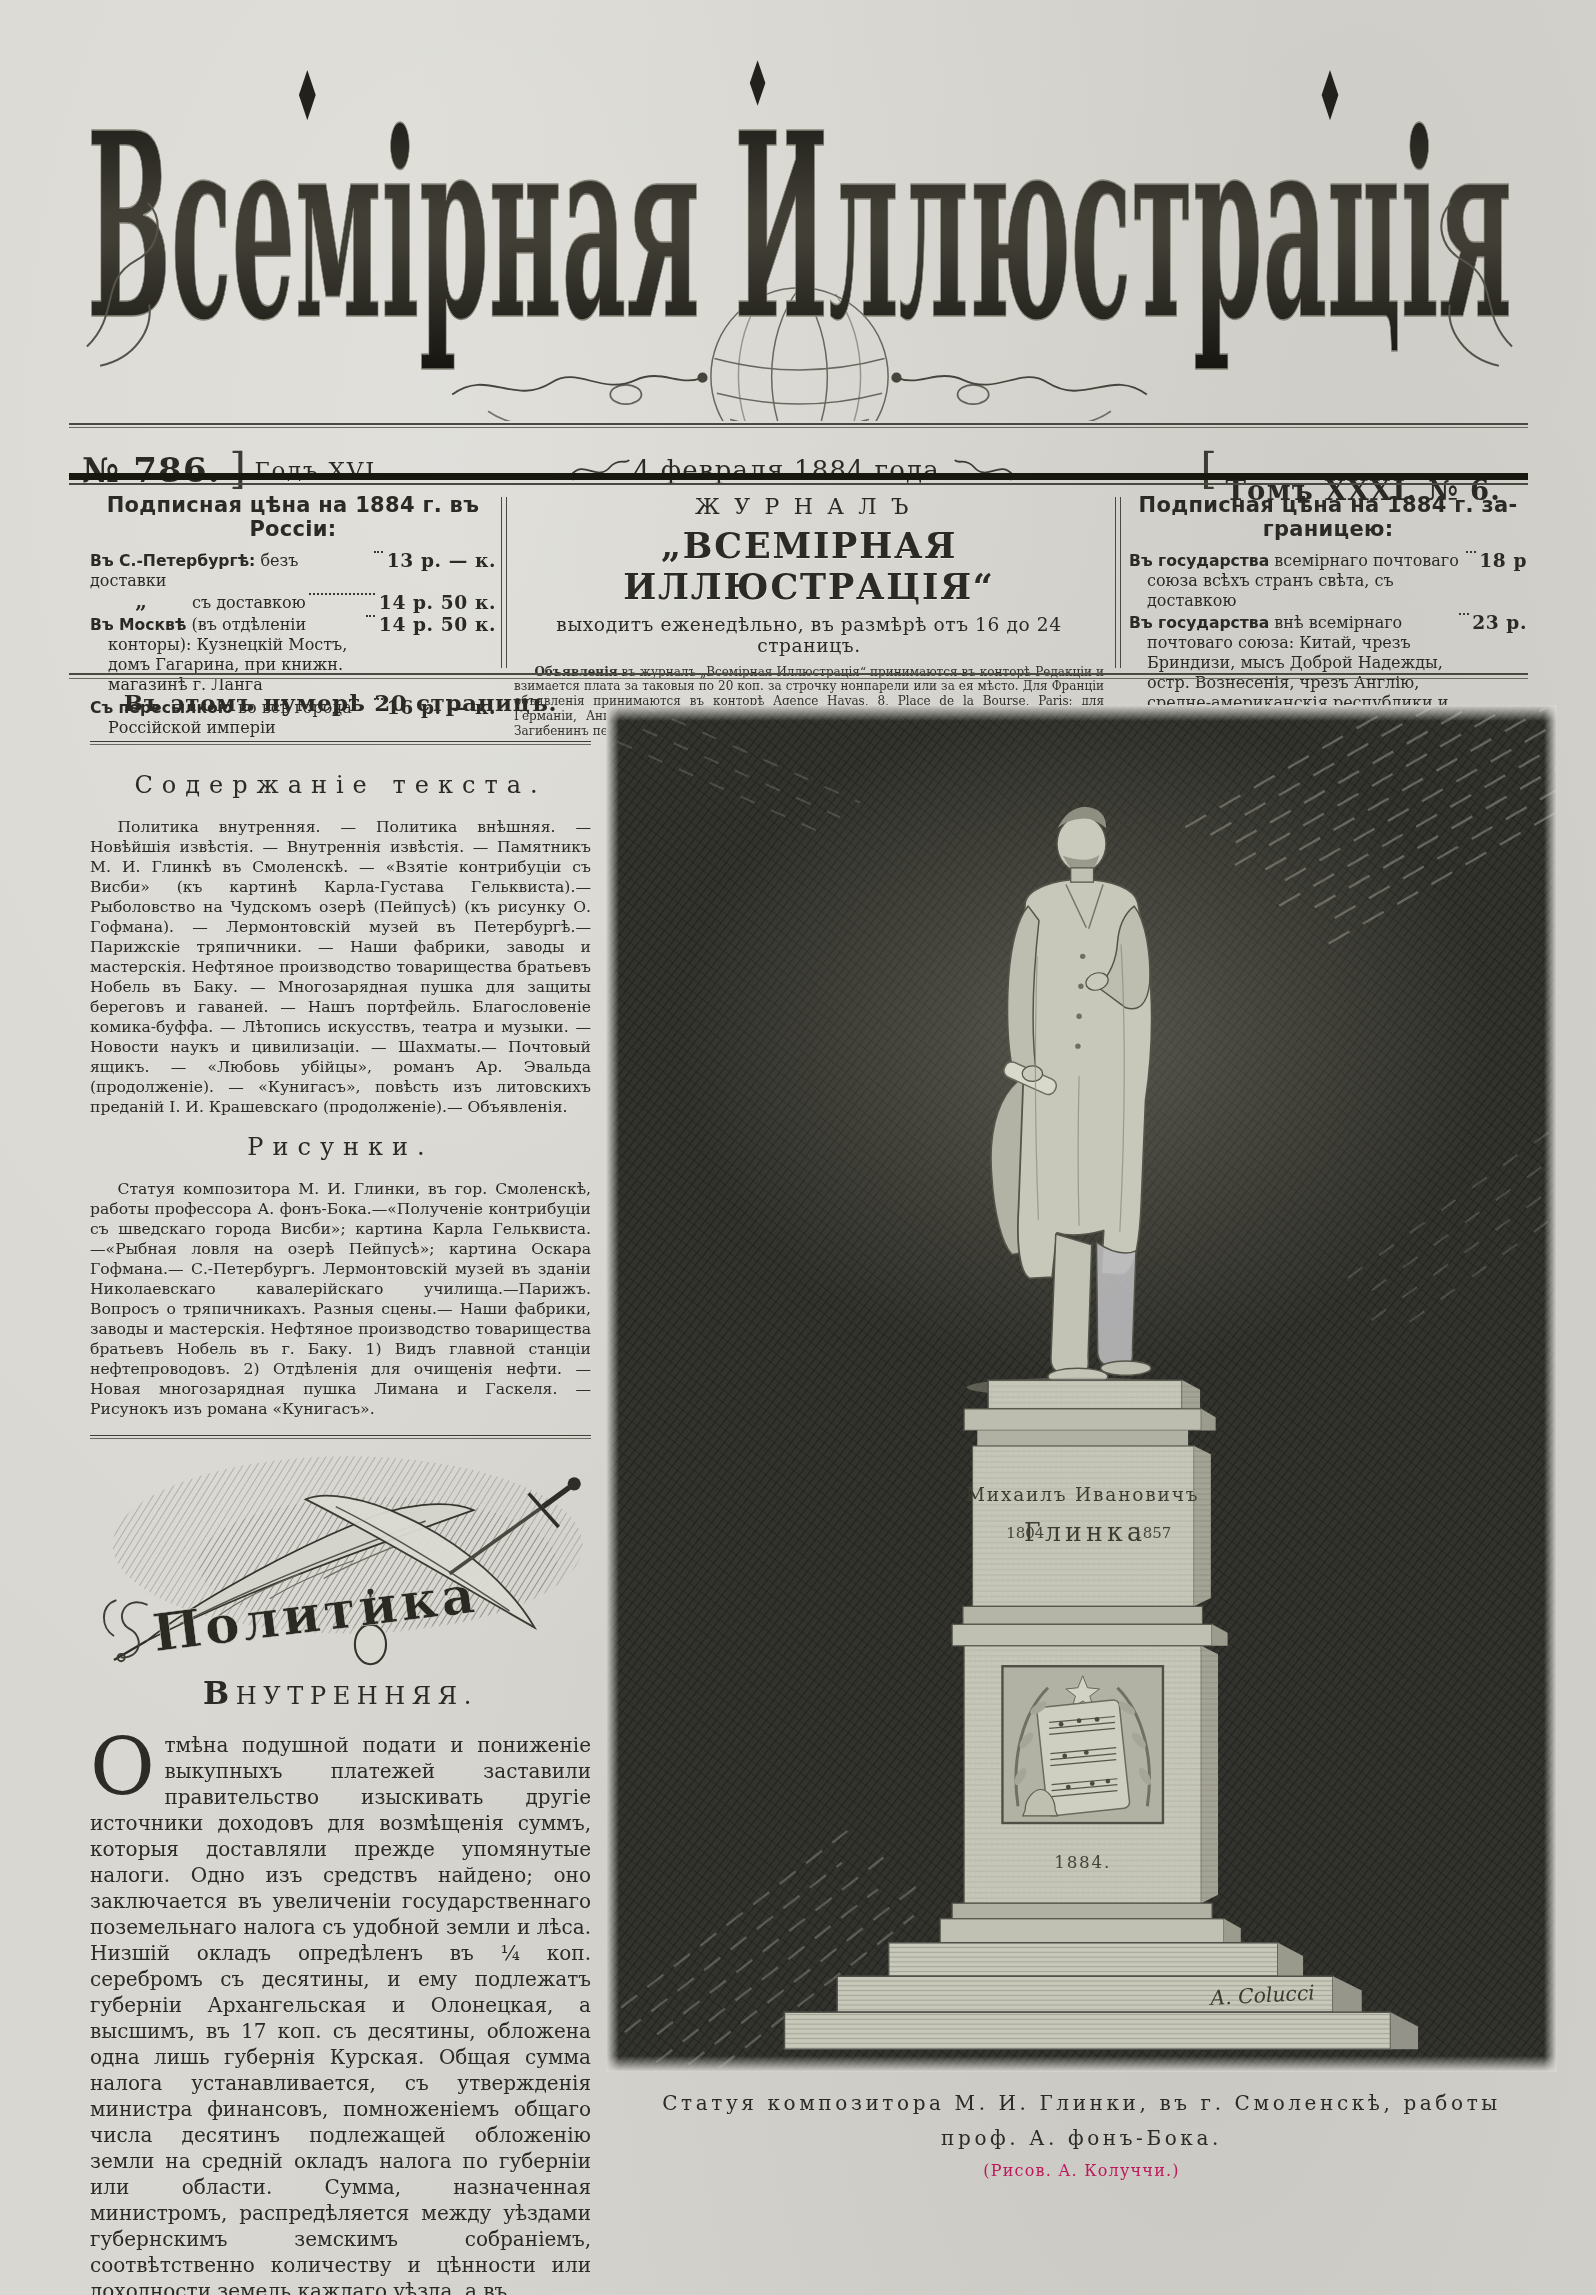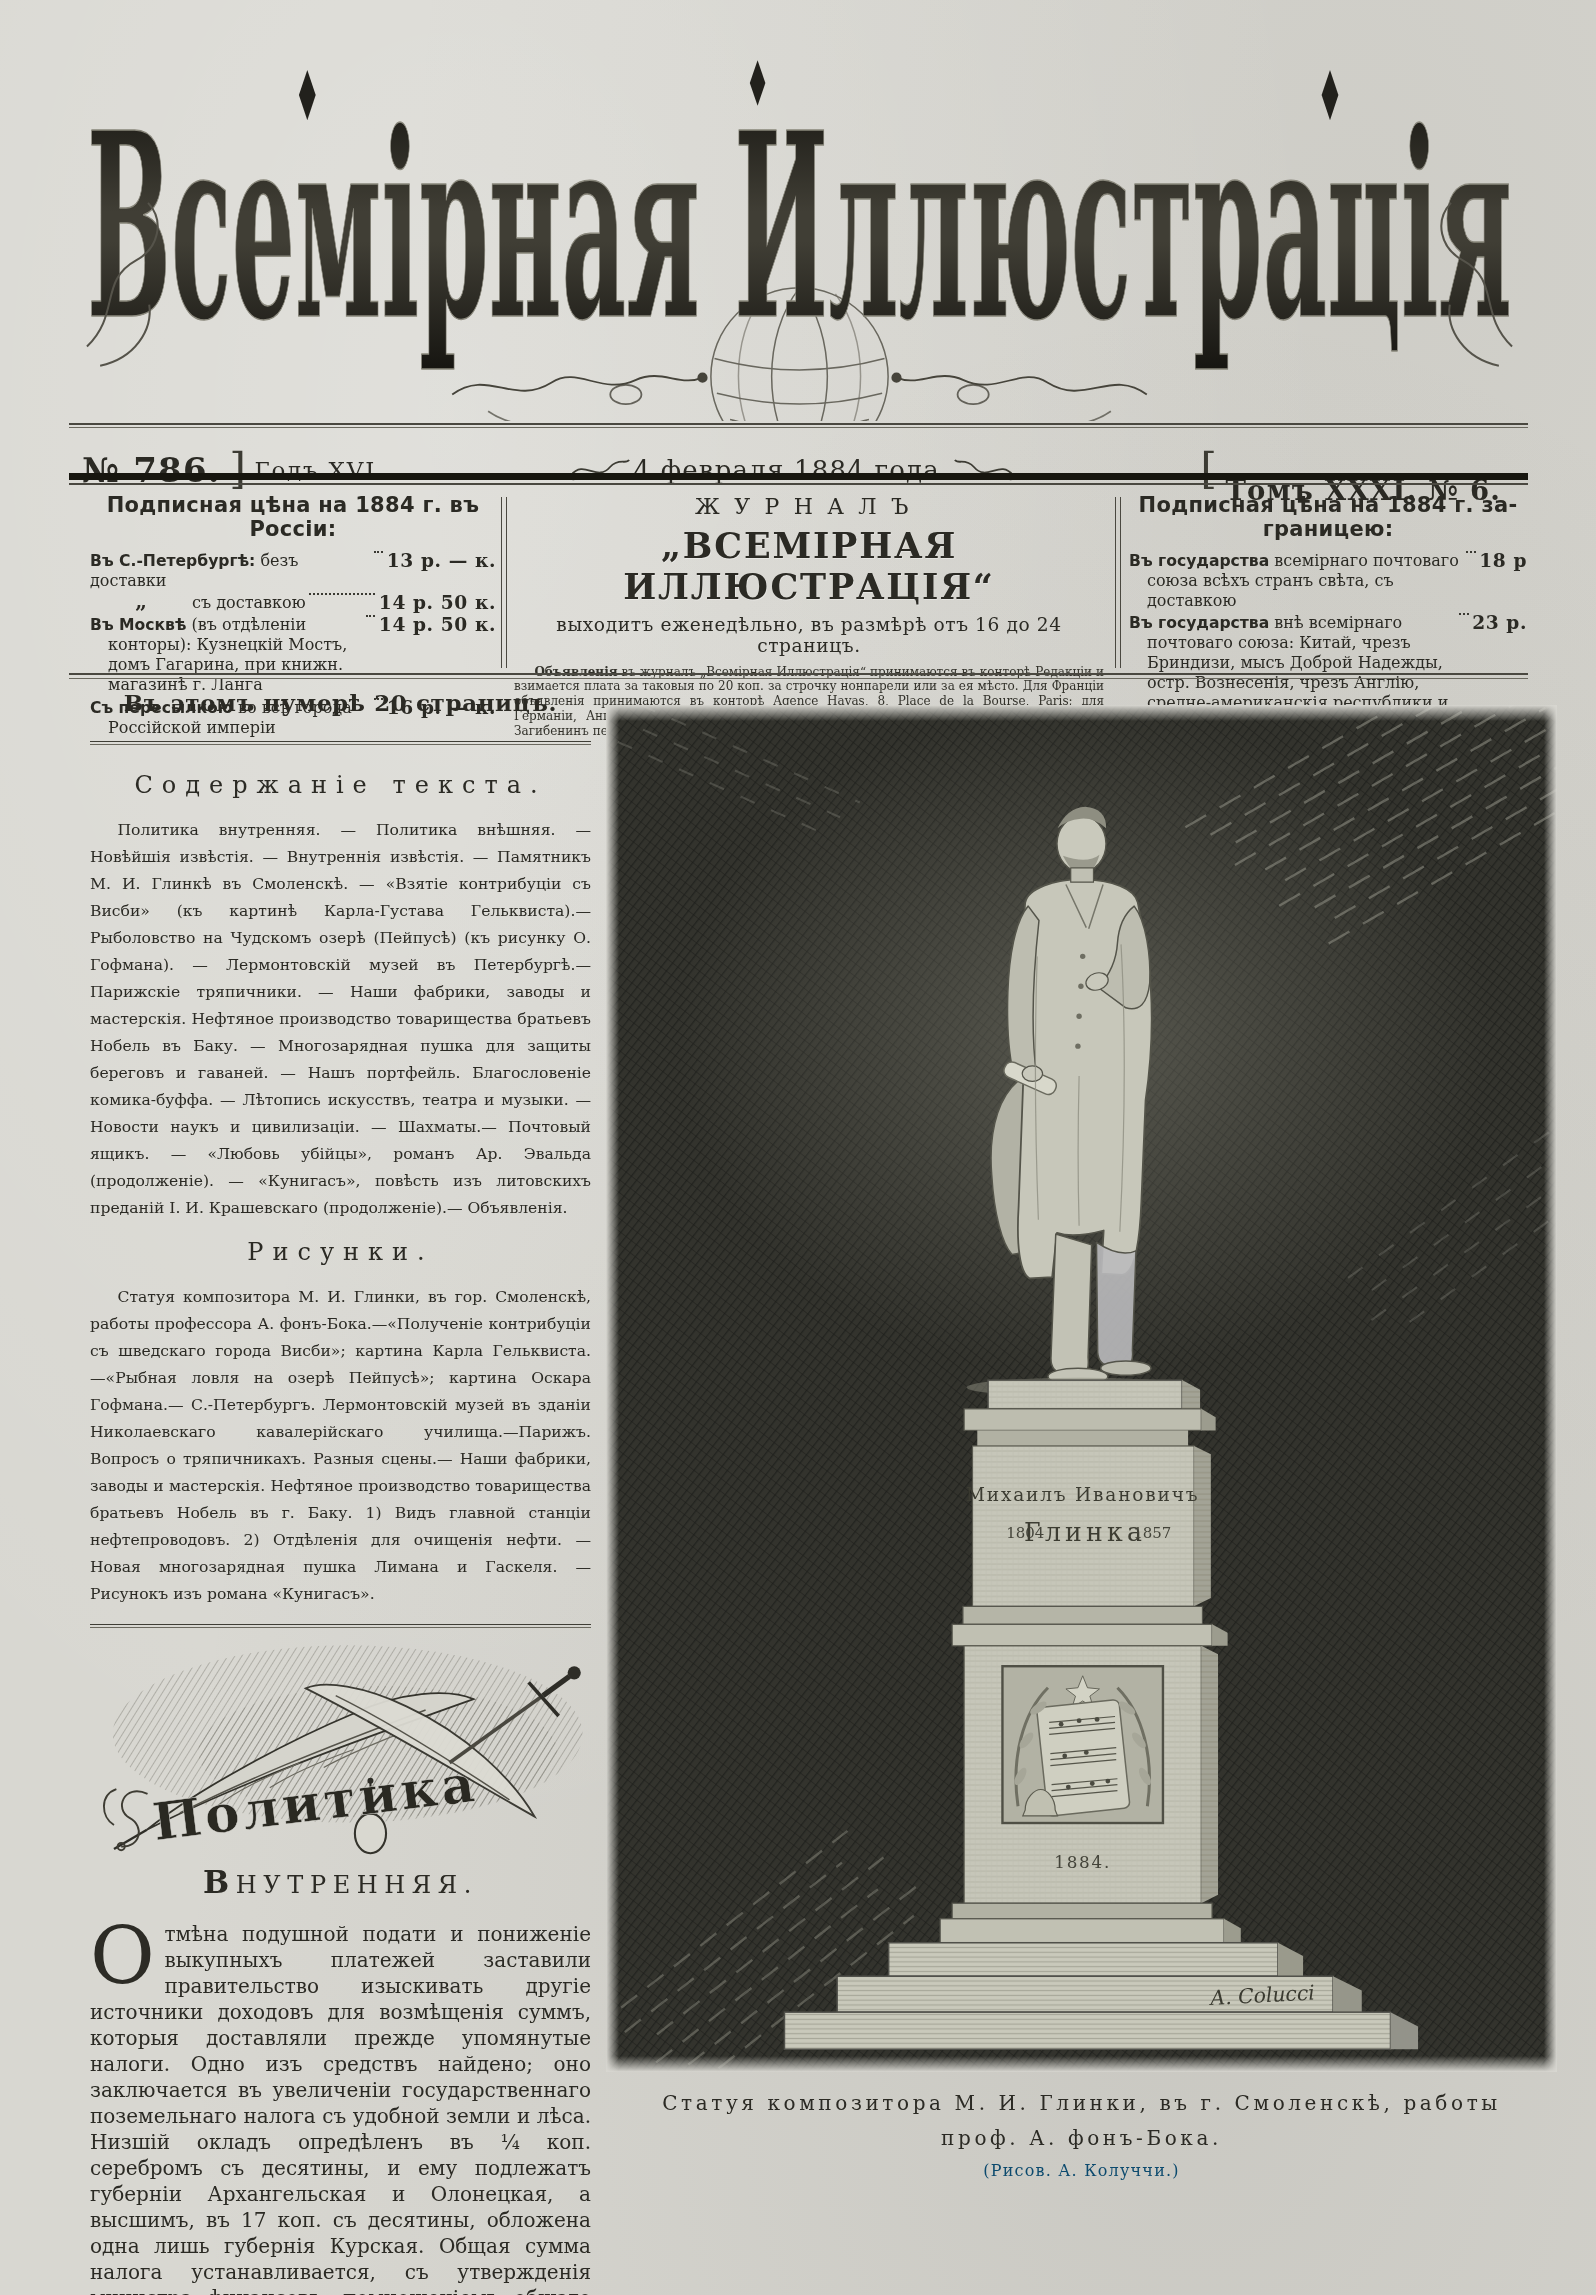--- a/index.html
+++ b/index.html
@@ -50,40 +50,40 @@
   .kicker{font-size:22px;letter-spacing:14.4px;margin:1.2px 0 6px 0;}
   .j-title{font-size:35px;font-weight:700;letter-spacing:1.8px;margin:0 0 7.2px 0;text-shadow:0.6px 0.6px 0 rgba(255,255,255,.35);}
   .j-sub{font-size:18.6px;margin:0 0 8.4px 0;letter-spacing:0.6px;}
   .j-ads{font-size:12px;line-height:14.7px;text-align:justify;text-indent:20.4px;margin:0;color:#32312a;}
   .j-ads .lead-s{font-weight:700;}
   
   .leftcol{position:absolute;left:90px;top:689px;width:501px;}
   .pages-note{font-size:23px;font-weight:700;text-align:center;letter-spacing:0.6px;margin:0 0 25px 0;}
   .dblrule{height:2.4px;border-top:1.8px solid #3f3e36;border-bottom:1.2px solid #6b695f;margin-bottom:26px;}
   .sec-h{font-weight:400;font-size:24px;letter-spacing:9px;text-align:center;margin:0 0 18px 0;}
-  .para{font-size:15.6px;line-height:27px;text-align:justify;text-indent:27.5px;margin:0 0 15.6px 0;}
+  .para{font-size:15.6px;line-height:20px;text-align:justify;text-indent:27.5px;margin:0 0 15.6px 0;}
   .drawings-h{margin-top:8.4px;}
   .dblrule2{height:2.4px;border-top:1.8px solid #3f3e36;border-bottom:1.2px solid #6b695f;margin:10.8px 0 9.6px 0;}
   .vignette{display:block;margin:0 auto 3.6px auto;}
   .vnutr{font-size:24px;letter-spacing:6.6px;text-align:center;font-weight:400;margin:3.6px 0 20.4px 0;}
   .vnutr .init{font-size:31px;font-weight:600;}
   .bodytext{font-size:20px;line-height:26px;text-align:justify;margin:0;}
   .dropcap{float:left;font-size:79px;line-height:62px;padding:4.8px 9.6px 0 0;color:#2c2b25;}
   
   .engraving{position:absolute;left:606px;top:705px;width:951px;height:1367px;}
   .engraving svg{display:block;width:100%;height:100%;}
   .fade{position:absolute;pointer-events:none;}
   .fade-t{left:0;top:0;right:0;height:15.6px;background:linear-gradient(#d8d7d1,rgba(216,215,209,0));}
   .fade-b{left:0;bottom:0;right:0;height:15.6px;background:linear-gradient(rgba(216,215,209,0),#d8d7d1);}
   .fade-l{left:0;top:0;bottom:0;width:13px;background:linear-gradient(90deg,#d8d7d1,rgba(216,215,209,0));}
   .fade-r{right:0;top:0;bottom:0;width:13px;background:linear-gradient(270deg,#d8d7d1,rgba(216,215,209,0));}
   
   .caption{position:absolute;left:606px;top:2091px;width:951px;text-align:center;}
   .cap-1,.cap-2{font-size:20px;letter-spacing:3.6px;margin:0 0 10.8px 0;}
-  .cap-3{font-size:16px;letter-spacing:1.2px;margin:8.4px 0 0 0;color:#0c4a6e;}
+  .cap-3{font-size:16px;letter-spacing:1.2px;margin:8.4px 0 0 0;color:#be185d;}
 </style>
 </head>
 <body>
 
 <div class="sheet">
 
   <svg style="position:absolute;left:69px;top:23px;" width="1461" height="398" viewBox="0 0 2440 664">
     <defs>
       <linearGradient id="inkgrad" x1="0" y1="0" x2="0" y2="1">
         <stop offset="0" stop-color="#14130f"></stop>

